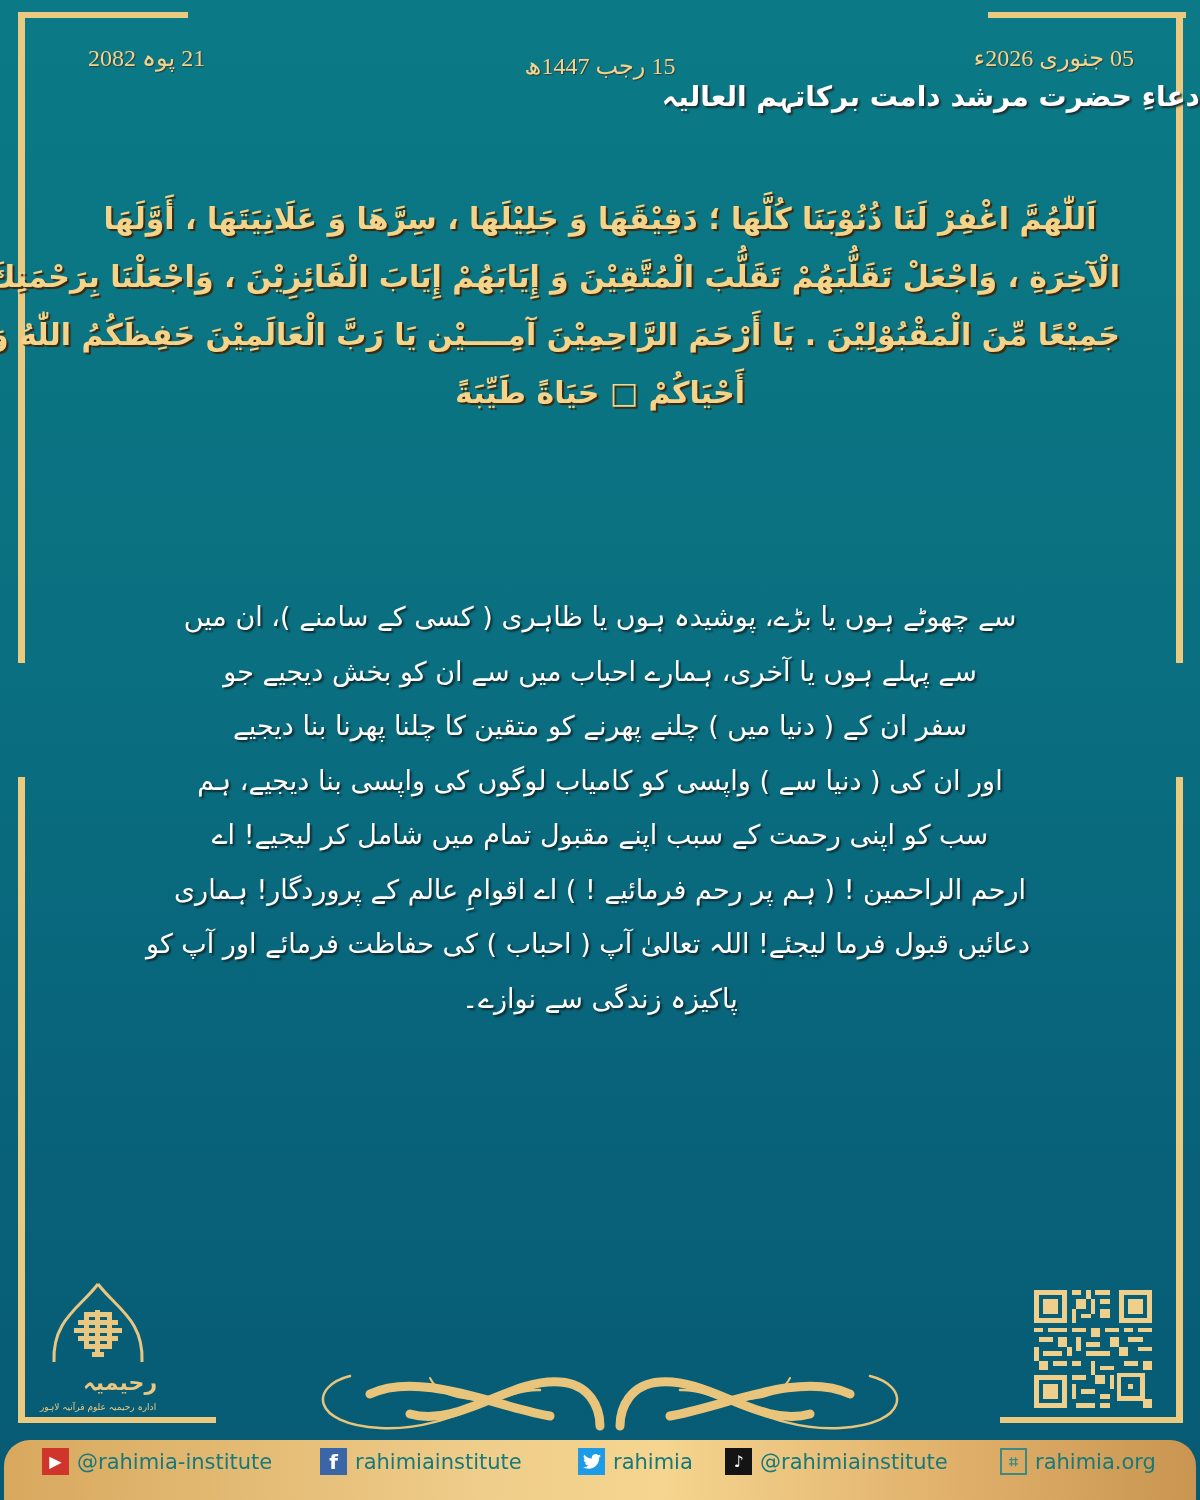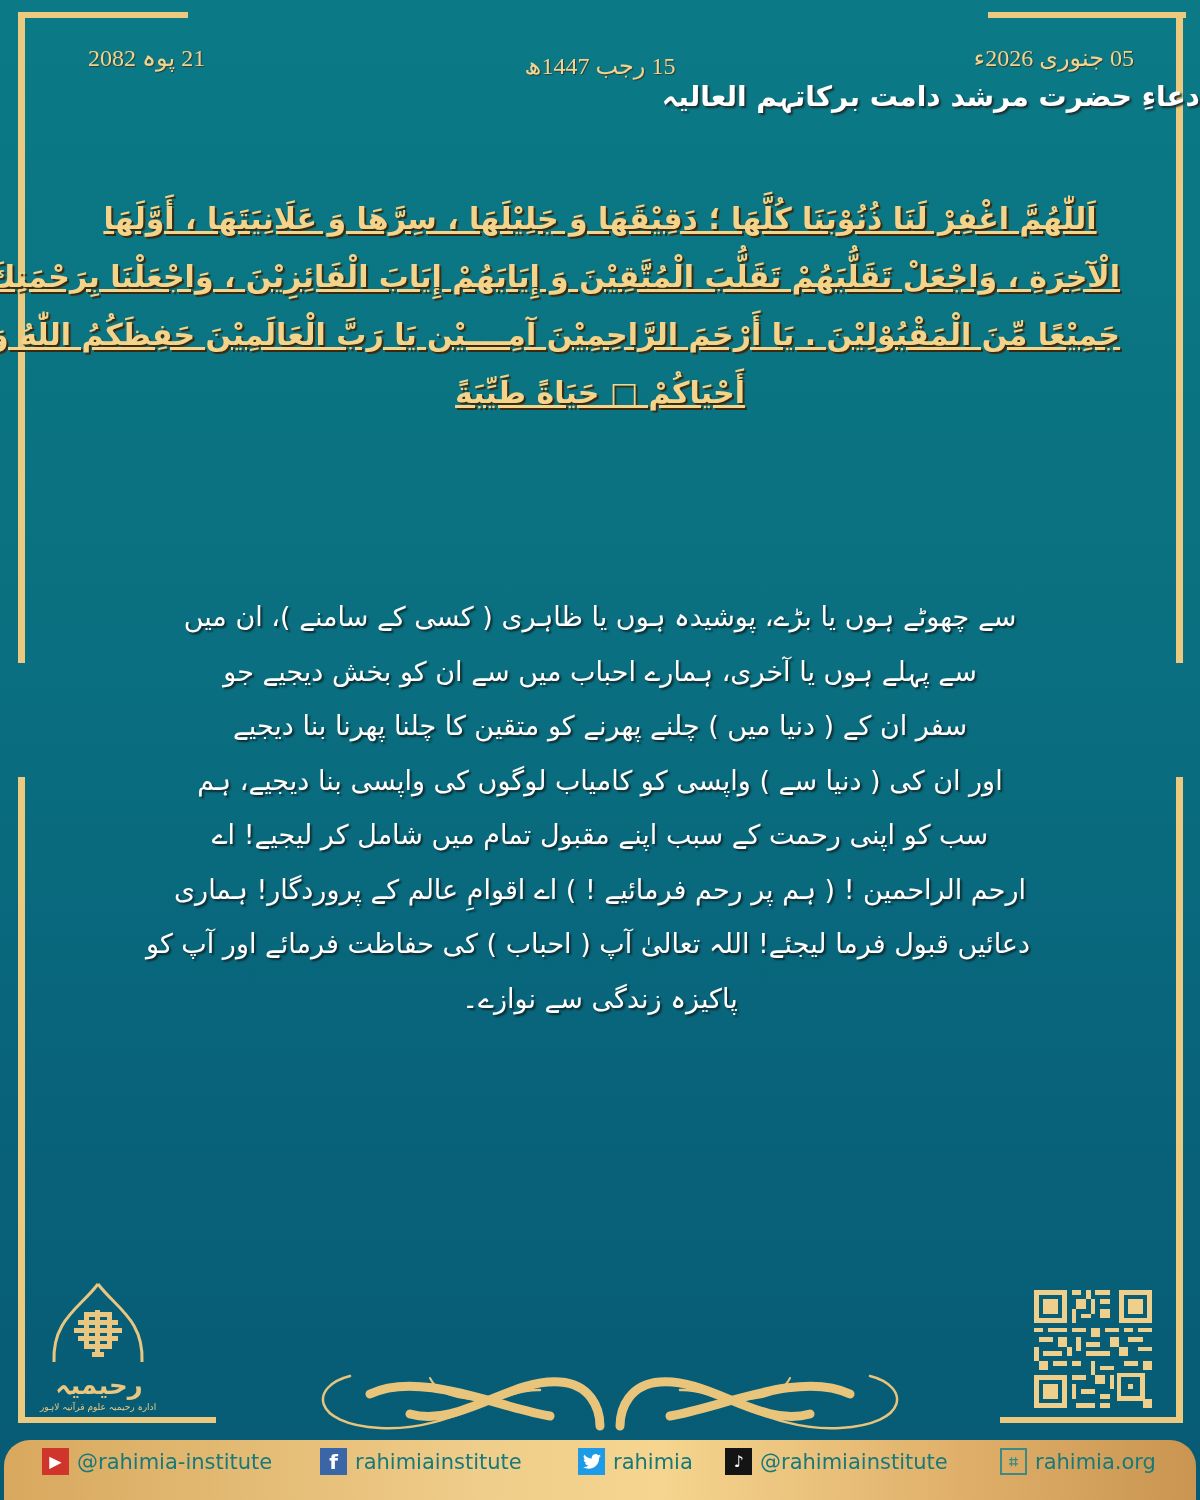--- a/index.html
+++ b/index.html
@@ -35,21 +35,21 @@
     }
 
     
     .arabic {
       position: absolute; top: 190px; left: 80px; width: 1040px;
       direction: rtl; text-align: center;
       font-family: "DejaVu Sans", sans-serif; font-weight: bold;
       font-size: 30px; line-height: 58px;
       color: #f4d48a; text-shadow: 2px 2px 1px #3b2a10;
     }
-    .arabic .line { display: block; white-space: nowrap; text-decoration: underline; }
+    .arabic .line { display: block; white-space: nowrap; }
 
     
     .urdu {
       position: absolute; top: 590px; left: 170px; width: 860px;
       direction: rtl; text-align: center;
       font-family: "DejaVu Sans", sans-serif;
       font-size: 27px; line-height: 54.5px;
       color: #ffffff; text-shadow: 2px 2px 2px #0e2a30;
     }
     .urdu .line { display: block; white-space: nowrap; }
@@ -136,21 +136,21 @@
       <rect x="38" y="40" width="40" height="5"></rect>
       <rect x="34" y="48" width="48" height="5"></rect>
       <rect x="38" y="56" width="40" height="5"></rect>
       <rect x="44" y="64" width="28" height="5"></rect>
       <rect x="52" y="72" width="12" height="5"></rect>
       <rect x="44" y="34" width="5" height="34"></rect>
       <rect x="67" y="34" width="5" height="34"></rect>
       <rect x="55" y="30" width="5" height="46"></rect>
     </g>
   </svg>
-  <div style="position:absolute; left:4px; top:90px; width:110px; text-align:center; direction:rtl; font-size:26px; color:#e9c781; font-weight:bold;">رحیمیہ</div>
+  <div style="position:absolute; left:25px; top:90px; width:110px; text-align:center; direction:rtl; font-size:22px; color:#e9c781; font-weight:bold;">رحیمیہ</div>
   <div style="position:absolute; left:0; top:122px; width:130px; text-align:left; direction:rtl; font-size:9px; color:#e9c781; white-space:nowrap;">ادارہ رحیمیہ علوم قرآنیہ لاہور</div>
 </div>
 
 <div class="ornament">
   <svg width="620" height="66" viewBox="0 0 620 66">
     <g fill="none" stroke="#e9c47b" stroke-linecap="round">
       <path d="M50 8 C 10 18, 10 56, 80 60 C 150 64, 200 20, 240 22" stroke-width="2.5"></path>
       <path d="M570 8 C 610 18, 610 56, 540 60 C 470 64, 420 20, 380 22" stroke-width="2.5"></path>
       <path d="M70 26 C 120 2, 200 40, 250 48" stroke-width="9"></path>
       <path d="M550 26 C 500 2, 420 40, 370 48" stroke-width="9"></path>

